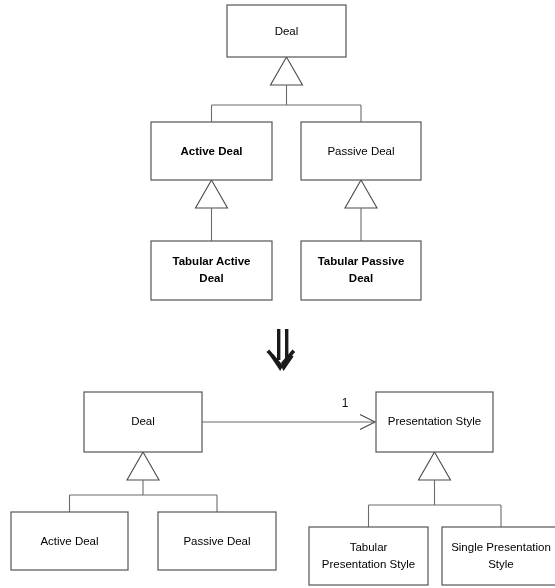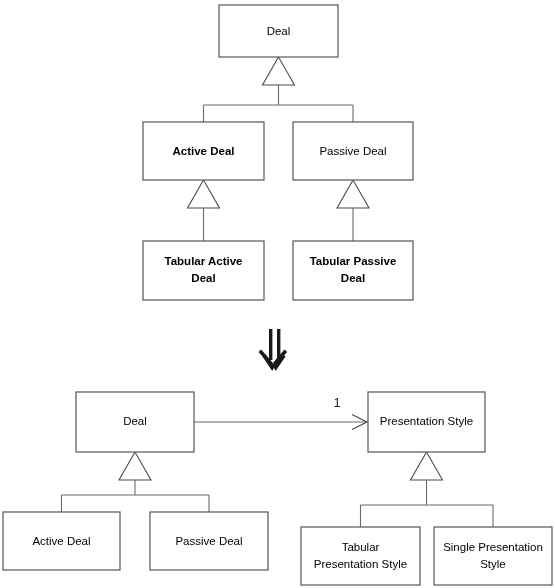--- a/index.html
+++ b/index.html
@@ -10,20 +10,21 @@
   body {
     width: 555px;
     height: 588px;
     font-family: "Liberation Sans", sans-serif;
     overflow: hidden;
   }
   #diagram-root {
     position: relative;
     width: 453px;
     height: 588px;
+    margin-left: 8px;
   }
   svg#uml-canvas {
     display: block;
     width: 555px;
     height: 588px;
   }
   .uml-box {
     fill: #ffffff;
     stroke: #555555;
     stroke-width: 1.2;

